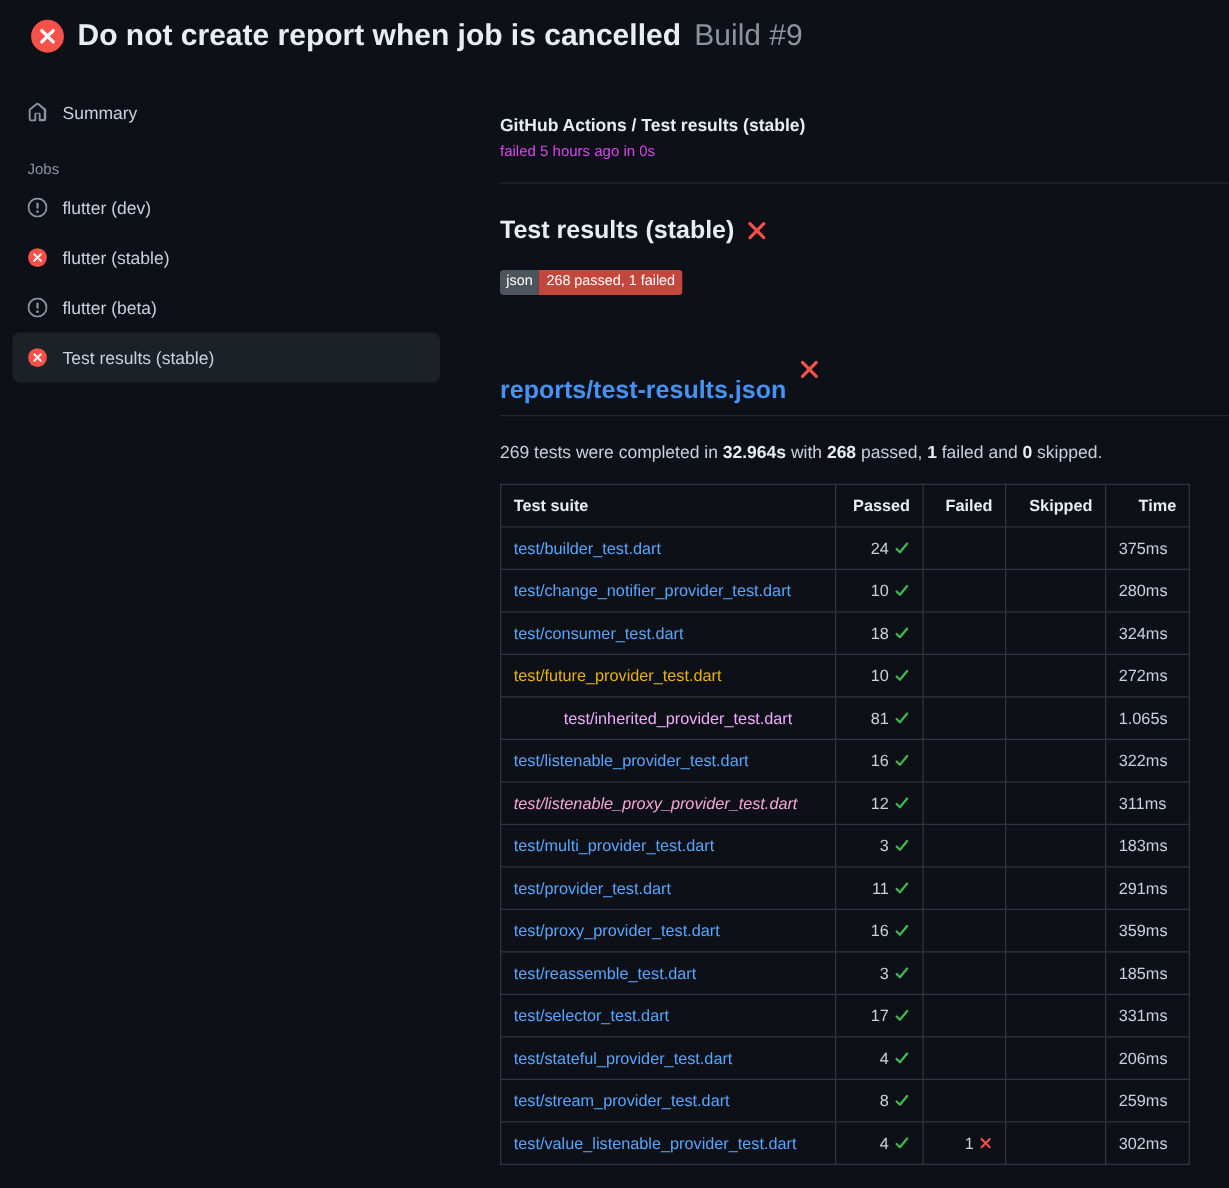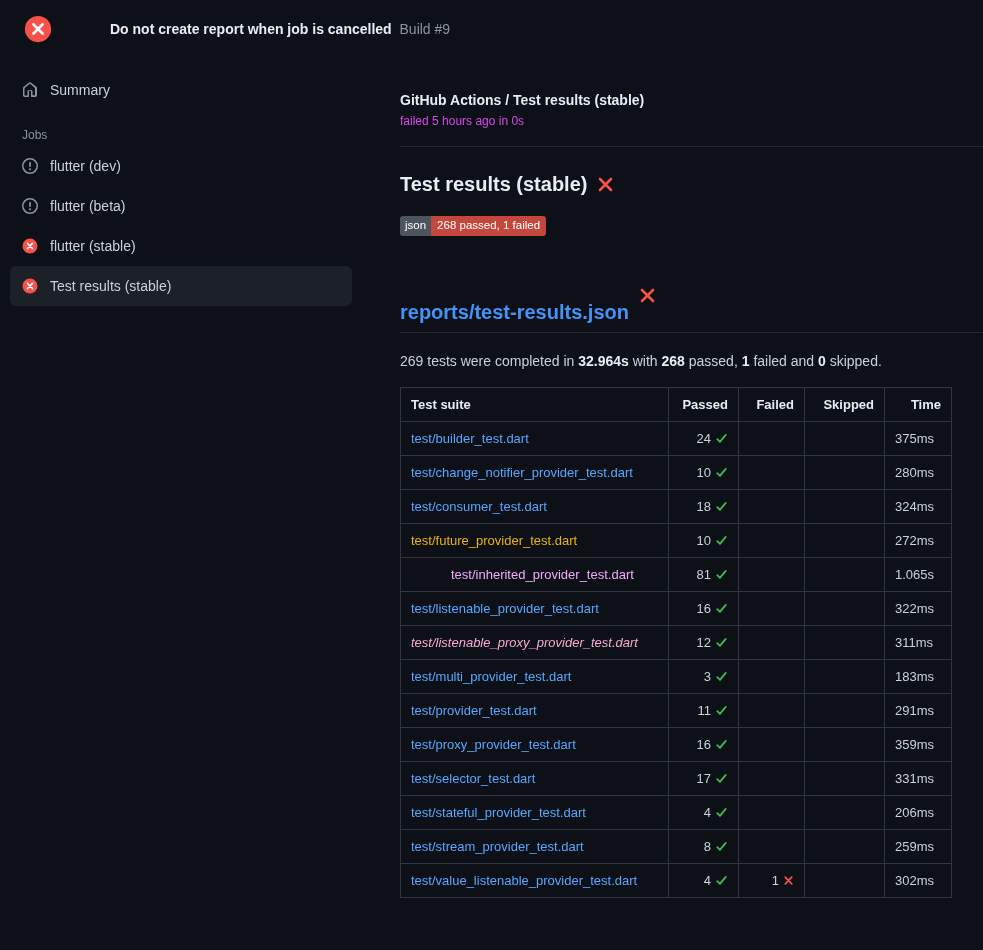--- a/index.html
+++ b/index.html
@@ -10,21 +10,21 @@
     font-family: "Liberation Sans", "DejaVu Sans", sans-serif;
     overflow: hidden;
   }
   
   .app-header {
     display: flex; align-items: center; gap: 10px;
     padding: 15px 24px 13px 24px;
   }
   .icon28 { width: 28px; height: 28px; flex-shrink: 0; }
   .icon16 { width: 16px; height: 16px; flex-shrink: 0; }
-  .header-title-wrap { font-size: 14px; font-weight: 400; line-height: 28px; margin-left: 48px; }
+  .header-title-wrap { font-size: 24px; font-weight: 400; line-height: 28px; }
   .header-title { color: #e6edf3; font-weight: 700; }
   .header-build { color: #8b949e; font-weight: 400; margin-left: 4px; }
 
   
   .layout { display: flex; align-items: flex-start; }
 
   
   .sidebar { width: 368px; flex-shrink: 0; padding-top: 14px; }
   .side-item {
     display: flex; align-items: center; gap: 12px;
@@ -110,33 +110,33 @@
     <div>
         <div class="side-item">
           <svg class="icon16" viewBox="0 0 16 16" fill="#8b949e">
             <path d="M8 1.5a6.5 6.5 0 1 0 0 13a6.5 6.5 0 0 0 0-13ZM0 8a8 8 0 1 1 16 0A8 8 0 0 1 0 8Z"></path>
             <rect x="7.12" y="3.9" width="1.76" height="5.1" rx="0.88"></rect>
             <circle cx="8" cy="11.3" r="1.05"></circle>
           </svg>
           <span class="side-label">flutter (dev)</span>
         </div>
         <div class="side-item">
+          <svg class="icon16" viewBox="0 0 16 16">
+            <circle cx="8" cy="8" r="7.5" fill="#f85149"></circle>
+            <path d="M5.4 5.4l5.2 5.2M10.6 5.4l-5.2 5.2" stroke="#ffffff" stroke-width="1.5" stroke-linecap="round" fill="none"></path>
+          </svg>
+          <span class="side-label">flutter (stable)</span>
+        </div>
+        <div class="side-item">
           <svg class="icon16" viewBox="0 0 16 16" fill="#8b949e">
             <path d="M8 1.5a6.5 6.5 0 1 0 0 13a6.5 6.5 0 0 0 0-13ZM0 8a8 8 0 1 1 16 0A8 8 0 0 1 0 8Z"></path>
             <rect x="7.12" y="3.9" width="1.76" height="5.1" rx="0.88"></rect>
             <circle cx="8" cy="11.3" r="1.05"></circle>
           </svg>
           <span class="side-label">flutter (beta)</span>
-        </div>
-        <div class="side-item">
-          <svg class="icon16" viewBox="0 0 16 16">
-            <circle cx="8" cy="8" r="7.5" fill="#f85149"></circle>
-            <path d="M5.4 5.4l5.2 5.2M10.6 5.4l-5.2 5.2" stroke="#ffffff" stroke-width="1.5" stroke-linecap="round" fill="none"></path>
-          </svg>
-          <span class="side-label">flutter (stable)</span>
         </div>
         <div class="side-item selected">
           <svg class="icon16" viewBox="0 0 16 16">
             <circle cx="8" cy="8" r="7.5" fill="#f85149"></circle>
             <path d="M5.4 5.4l5.2 5.2M10.6 5.4l-5.2 5.2" stroke="#ffffff" stroke-width="1.5" stroke-linecap="round" fill="none"></path>
           </svg>
           <span class="side-label">Test results (stable)</span>
         </div>
       </div>
   </aside>
@@ -293,20 +293,32 @@
                 <span class="num-val">16</span>
                 <svg class="check-icon" viewBox="0 0 16 16">
                   <path d="M2.8 8.8l3.3 3.3 7.1-8.6" fill="none" stroke="#3fb950" stroke-width="2.2" stroke-linecap="round" stroke-linejoin="round"></path>
                 </svg>
               </span></td>
             <td class="num-cell"></td>
             <td class="num-cell"></td>
             <td class="time-cell">359ms</td>
           </tr>
           <tr>
+            <td class="suite-cell"><a class="suite-link" style="color: rgb(88, 166, 255);">test/reassemble_test.dart</a></td>
+            <td class="num-cell"><span class="cell-wrap">
+                <span class="num-val">3</span>
+                <svg class="check-icon" viewBox="0 0 16 16">
+                  <path d="M2.8 8.8l3.3 3.3 7.1-8.6" fill="none" stroke="#3fb950" stroke-width="2.2" stroke-linecap="round" stroke-linejoin="round"></path>
+                </svg>
+              </span></td>
+            <td class="num-cell"></td>
+            <td class="num-cell"></td>
+            <td class="time-cell">185ms</td>
+          </tr>
+          <tr>
             <td class="suite-cell"><a class="suite-link" style="color: rgb(88, 166, 255);">test/selector_test.dart</a></td>
             <td class="num-cell"><span class="cell-wrap">
                 <span class="num-val">17</span>
                 <svg class="check-icon" viewBox="0 0 16 16">
                   <path d="M2.8 8.8l3.3 3.3 7.1-8.6" fill="none" stroke="#3fb950" stroke-width="2.2" stroke-linecap="round" stroke-linejoin="round"></path>
                 </svg>
               </span></td>
             <td class="num-cell"></td>
             <td class="num-cell"></td>
             <td class="time-cell">331ms</td>

